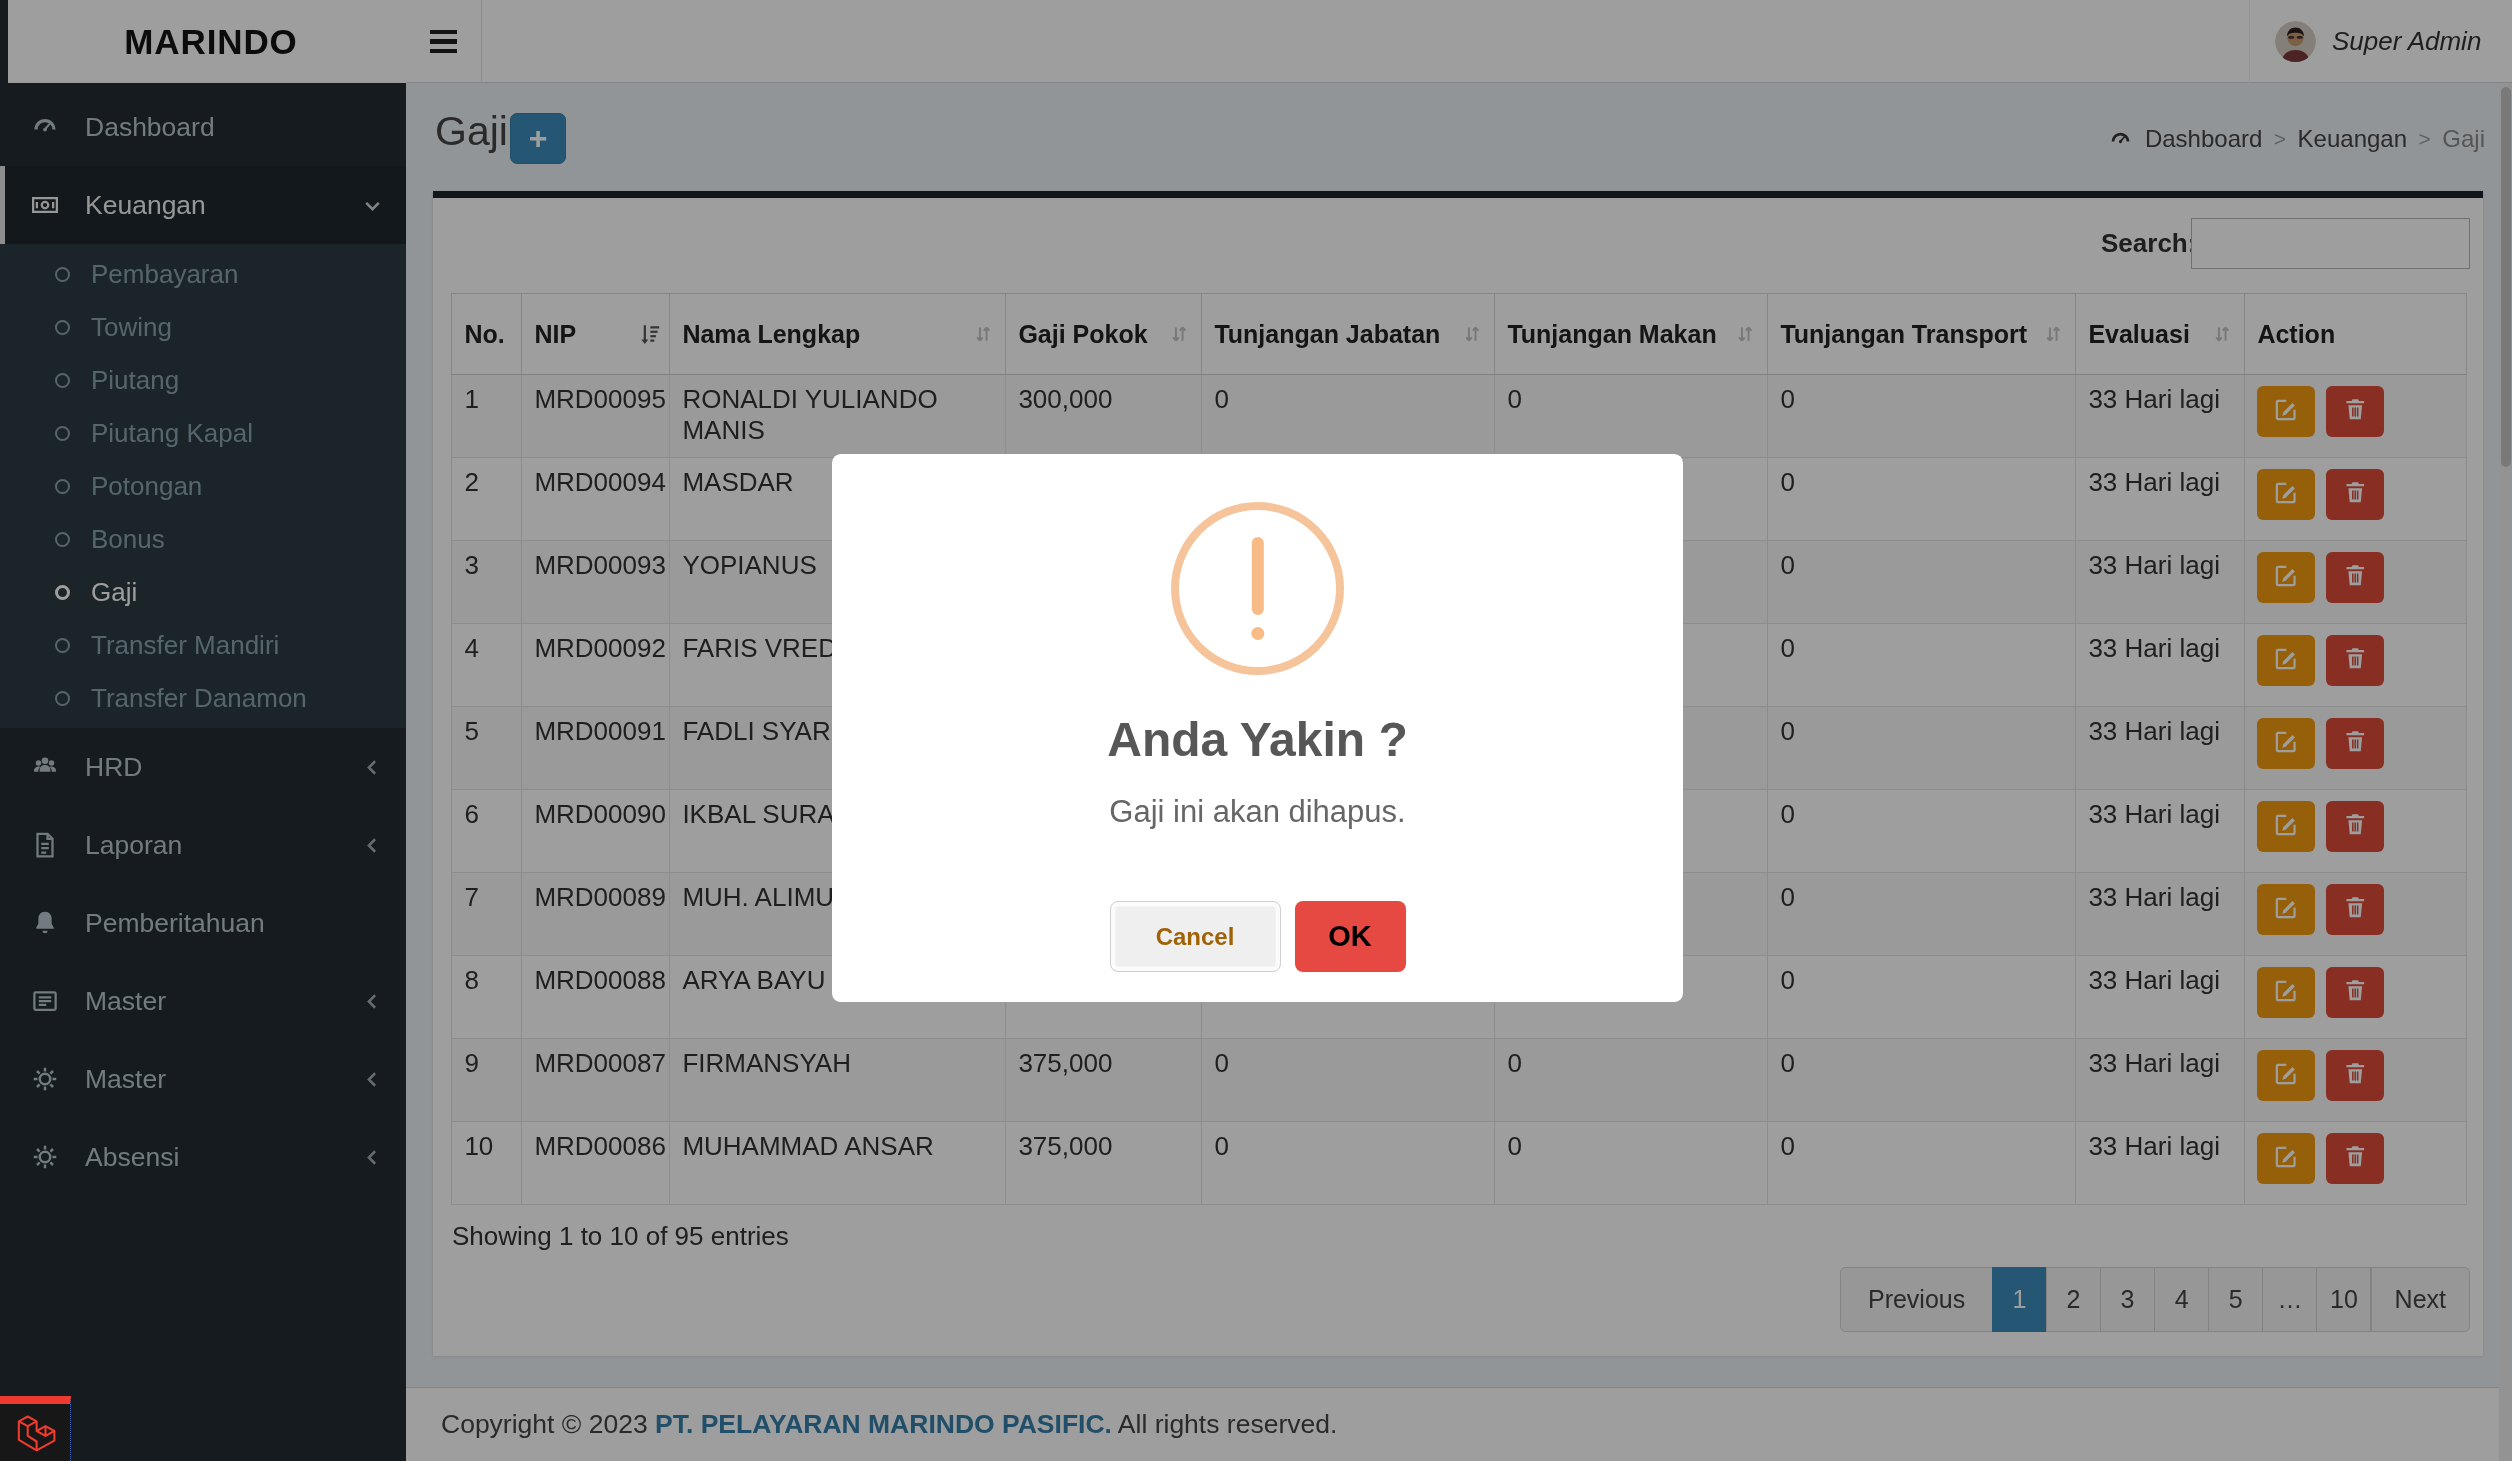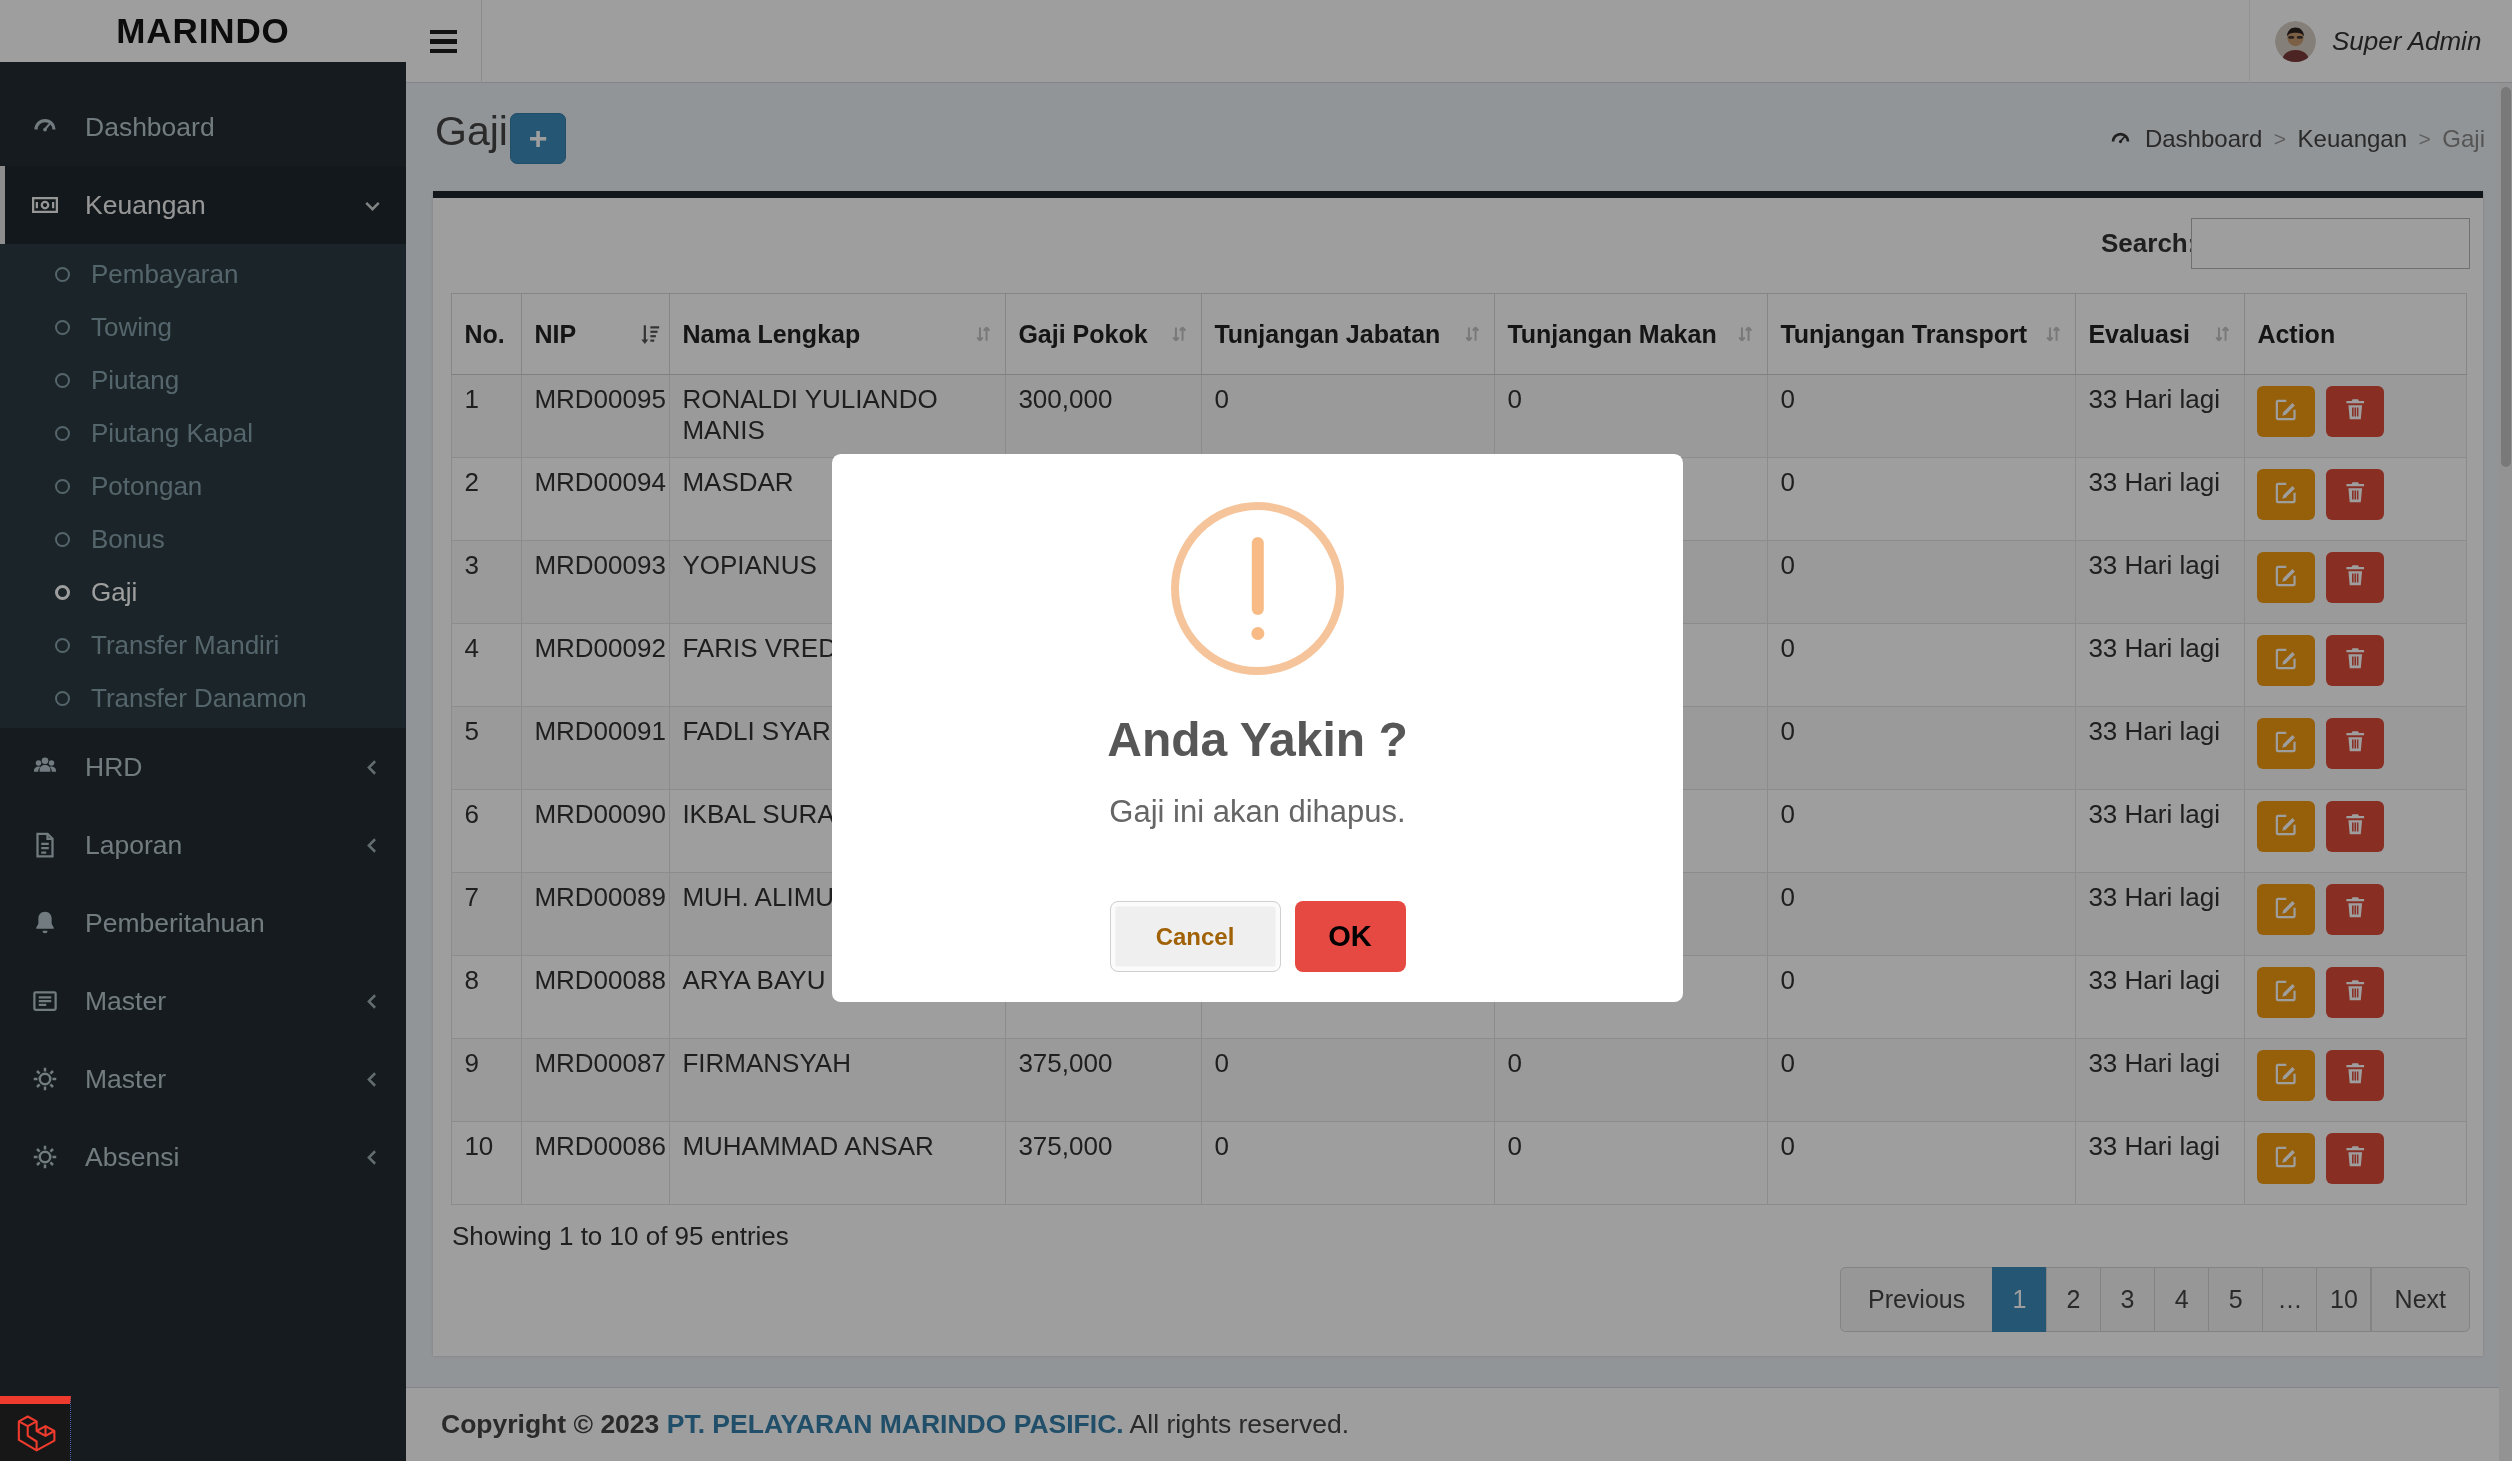--- a/index.html
+++ b/index.html
@@ -3,21 +3,21 @@
 <meta charset="utf-8">
 <style>
   * { margin:0; padding:0; box-sizing:border-box; }
   html,body { background:#888; }
   #page {
     position:relative; width:2512px; height:1462px; overflow:hidden;
     background:#ecf0f5; font-family:"Liberation Sans","DejaVu Sans",sans-serif;
   }
   
   #sidebar { position:absolute; left:0; top:0; width:406px; height:1462px; background:#222d32; }
-  #brand { position:absolute; left:0; top:0; width:406px; height:62px; background:#ffffff;
+  #brand { position:absolute; left:8px; top:0; width:406px; height:83px; background:#ffffff;
            display:flex; align-items:center; justify-content:center;
            font-size:35px; font-weight:bold; letter-spacing:0.9px; color:#141414; }
   #sidebar-menu { position:absolute; left:0; top:83px; width:406px; list-style:none; padding-top:5.3px; }
   .menu-item { height:78px; display:flex; align-items:center; color:#b8c7ce; font-size:26.5px; cursor:pointer; }
   .mi-icon { width:41px; margin-left:30px; margin-right:14px; display:flex; align-items:center; }
   .mi-icon svg { width:30px; height:30px; }
   .menu-item.active { background:#1e282c; color:#f3f3f3; border-left:5.3px solid #e4e4e4; }
   .menu-item.active .mi-icon { margin-left:25px; }
   .mi-chevron { margin-left:auto; margin-right:21px; display:flex; opacity:.85; }
   .mi-chevron svg { width:25px; height:25px; }
@@ -68,21 +68,21 @@
   
   #pagination { position:absolute; right:42px; top:1267px; display:flex; height:65px; font-size:25px; color:#444; }
   .page-btn { display:flex; align-items:center; justify-content:center; border:0.9px solid #d4d4d4; background:#f4f4f4;
               margin-left:-0.9px; cursor:pointer; min-width:55px; padding:0 8.8px; }
   .page-btn.prev { padding:0 26.5px; border-radius:5.3px 0 0 5.3px; }
   .page-btn.next { padding:0 23px; border-radius:0 5.3px 5.3px 0; }
   .page-btn.active { background:#3c8dbc; border-color:#3c8dbc; color:#fff; }
   
   #footer { position:absolute; left:406px; top:1387px; width:2107px; height:74px; background:#ffffff;
             border-top:1.8px solid #d2d6de; padding:21px 0 0 35px; font-size:26.5px; color:#444; overflow:hidden; }
-  #footer b { font-weight:700; }
+  #footer b { font-weight:400; }
   #company-link { color:#367fa9; font-weight:700; text-decoration:none; cursor:pointer; }
   
   #scroll-track { position:absolute; left:2499px; top:83px; width:13.3px; height:1379px; background:#ededed; }
   #scroll-thumb { position:absolute; left:2501px; top:87px; width:9.7px; height:380px; background:#c4c4c4; border-radius:5.3px; }
   
   #overlay { position:absolute; inset:0; background:rgba(0,0,0,.38); z-index:40; }
   #modal { position:absolute; left:832px; top:454px; width:851px; height:548px; background:#fff; border-radius:8.8px; z-index:50; text-align:center; }
   #warn-circle { margin:48px auto 0; width:173px; height:173px; border:8px solid #f6c49a; border-radius:50%; position:relative; }
   #warn-bar { position:absolute; left:50%; transform:translateX(-50%); top:26.5px; width:12.4px; height:78px; border-radius:7px; background:#f8bb86; }
   #warn-dot { position:absolute; left:50%; transform:translateX(-50%); top:117px; width:13.3px; height:13.3px; border-radius:50%; background:#f8bb86; }

